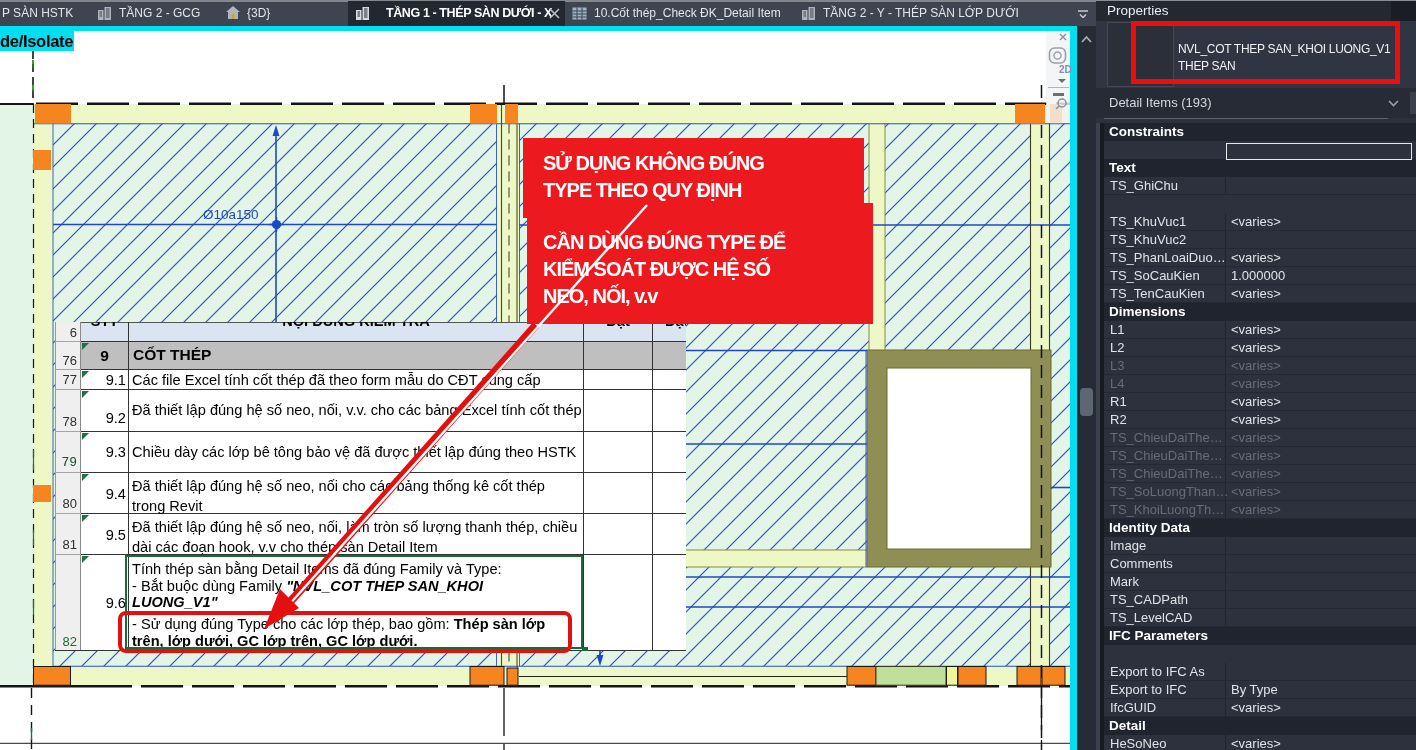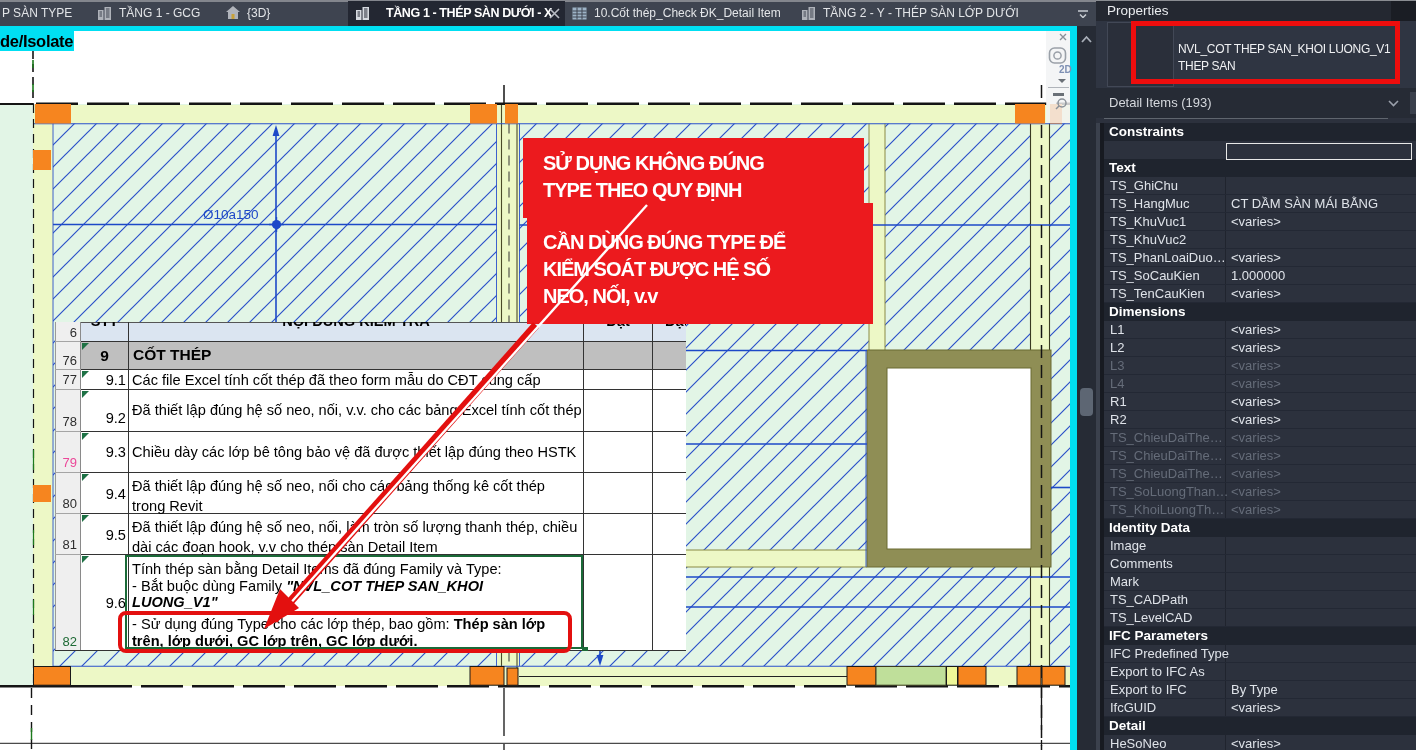--- a/index.html
+++ b/index.html
@@ -175,21 +175,21 @@
   <div class="abs" style="left:0;top:67px;width:26px;height:1px;background:#a5a5a5;"></div>
   <div class="abs" style="left:0;top:109px;width:26px;height:1px;background:#a5a5a5;"></div>
   <div class="abs" style="left:0;top:150px;width:26px;height:1px;background:#a5a5a5;"></div>
   <div class="abs" style="left:0;top:191px;width:26px;height:1px;background:#a5a5a5;"></div>
   <div class="abs" style="left:0;top:232px;width:26px;height:1px;background:#a5a5a5;"></div>
 
   <div class="abs" style="left:0;top:3px;width:22px;text-align:right;font-size:13px;color:#2e2e2e;">6</div>
   <div class="abs" style="left:0;top:31px;width:22px;text-align:right;font-size:13px;color:#2e2e2e;">76</div>
   <div class="abs" style="left:0;top:50px;width:22px;text-align:right;font-size:13px;color:#2e2e2e;">77</div>
   <div class="abs" style="left:0;top:92px;width:22px;text-align:right;font-size:13px;color:#2e2e2e;">78</div>
-  <div class="abs" style="left:0;top:133px;width:22px;text-align:right;font-size:13px;color:#ec4899;">79</div>
+  <div class="abs" style="left:0;top:133px;width:22px;text-align:right;font-size:13px;color:#14532d;font-family:Liberation Mono, monospace;">79</div>
   <div class="abs" style="left:0;top:174px;width:22px;text-align:right;font-size:13px;color:#2e2e2e;">80</div>
   <div class="abs" style="left:0;top:215px;width:22px;text-align:right;font-size:13px;color:#2e2e2e;">81</div>
   <div class="abs" style="left:0;top:312px;width:22px;text-align:right;font-size:13px;color:#1e6a35;">82</div>
 
   <div class="abs" style="left:26px;top:0;width:605px;height:1px;background:#555;"></div>
   <div class="abs" style="left:26px;top:19px;width:605px;height:1.2px;background:#333;"></div>
   <div class="abs" style="left:26px;top:47px;width:605px;height:1.2px;background:#333;"></div>
   <div class="abs" style="left:26px;top:67px;width:605px;height:1.2px;background:#333;"></div>
   <div class="abs" style="left:26px;top:109px;width:605px;height:1.2px;background:#333;"></div>
   <div class="abs" style="left:26px;top:150px;width:605px;height:1.2px;background:#333;"></div>
@@ -259,31 +259,31 @@
 </svg>
 
 <div class="abs" style="left:0;top:31px;width:74px;height:20px;background:#00dff2;z-index:5;font-weight:bold;font-size:16.5px;letter-spacing:-0.3px;line-height:20px;color:#000;">de/Isolate</div>
 
 <div id="tabbar" class="abs" style="left:0;top:0;width:1096px;height:26px;background:#3e4450;z-index:6;color:#e3e5e8;font-size:12px;">
 
   <div class="abs" style="left:0;top:0;width:1096px;height:1.5px;background:#83868d;"></div>
 
   <div class="abs" style="left:348px;top:1px;width:217px;height:25px;background:#232732;"></div>
 
-  <div class="abs" style="left:2px;top:0;line-height:26px;">P SÀN TYPE</div>
+  <div class="abs" style="left:2px;top:0;line-height:26px;">P SÀN HSTK</div>
 
   <svg class="abs" style="left:97px;top:6px;" width="15" height="15" viewBox="0 0 15 15">
       <rect x="1" y="4" width="5.5" height="10" fill="#aeb2b9"></rect>
       <rect x="7.5" y="1" width="6.5" height="13" fill="#aeb2b9"></rect>
       <g stroke="#3e4450" stroke-width="1">
         <path d="M2.5,6 h2.5 M2.5,8 h2.5 M2.5,10 h2.5 M9,3 h3.5 M9,5 h3.5 M9,7 h3.5 M9,9 h3.5 M9,11 h3.5"></path>
       </g>
     </svg>
 
-  <div class="abs" style="left:119px;top:0;line-height:26px;">TẦNG 1 - GCG</div>
+  <div class="abs" style="left:119px;top:0;line-height:26px;">TẦNG 2 - GCG</div>
 
   <svg class="abs" style="left:225px;top:5px;" width="16" height="16" viewBox="0 0 16 16">
       <path d="M8,1 L15,7 H13 V14 H3 V7 H1 Z" fill="#b0b4bb"></path>
       <rect x="6.5" y="9" width="3" height="5" fill="#c8a23a"></rect>
     </svg>
 
   <div class="abs" style="left:247px;top:0;line-height:26px;">{3D}</div>
 
   <svg class="abs" style="left:355px;top:6px;" width="15" height="15" viewBox="0 0 15 15">
       <rect x="1" y="4" width="5.5" height="10" fill="#d6dae0"></rect>
@@ -356,24 +356,20 @@
 
   <div class="psec" style="top:123px;">Constraints</div>
 
 
   <div class="psec" style="top:159px;">Text</div>
 
   <div class="prow" style="top:177px;">
       <span class="pname" style="color:#dfe3e9">TS_GhiChu</span>
     </div>
 
-  <div class="prow" style="top:195px;">
-      <span class="pname" style="color:#dfe3e9">TS_HangMuc</span>
-      <span class="pval" style="color:#dfe3e9">CT DẦM SÀN MÁI BẰNG</span>
-    </div>
 
   <div class="prow" style="top:213px;">
       <span class="pname" style="color:#dfe3e9">TS_KhuVuc1</span>
       <span class="pval" style="color:#dfe3e9">&lt;varies&gt;</span>
     </div>
 
   <div class="prow" style="top:231px;">
       <span class="pname" style="color:#dfe3e9">TS_KhuVuc2</span>
     </div>
 
@@ -466,23 +462,20 @@
   <div class="prow" style="top:591px;">
       <span class="pname" style="color:#dfe3e9">TS_CADPath</span>
     </div>
 
   <div class="prow" style="top:609px;">
       <span class="pname" style="color:#dfe3e9">TS_LevelCAD</span>
     </div>
 
   <div class="psec" style="top:627px;">IFC Parameters</div>
 
-  <div class="prow" style="top:645px;">
-      <span class="pname" style="color:#dfe3e9">IFC Predefined Type</span>
-    </div>
 
   <div class="prow" style="top:663px;">
       <span class="pname" style="color:#dfe3e9">Export to IFC As</span>
     </div>
 
   <div class="prow" style="top:681px;">
       <span class="pname" style="color:#dfe3e9">Export to IFC</span>
       <span class="pval" style="color:#dfe3e9">By Type</span>
     </div>
 

